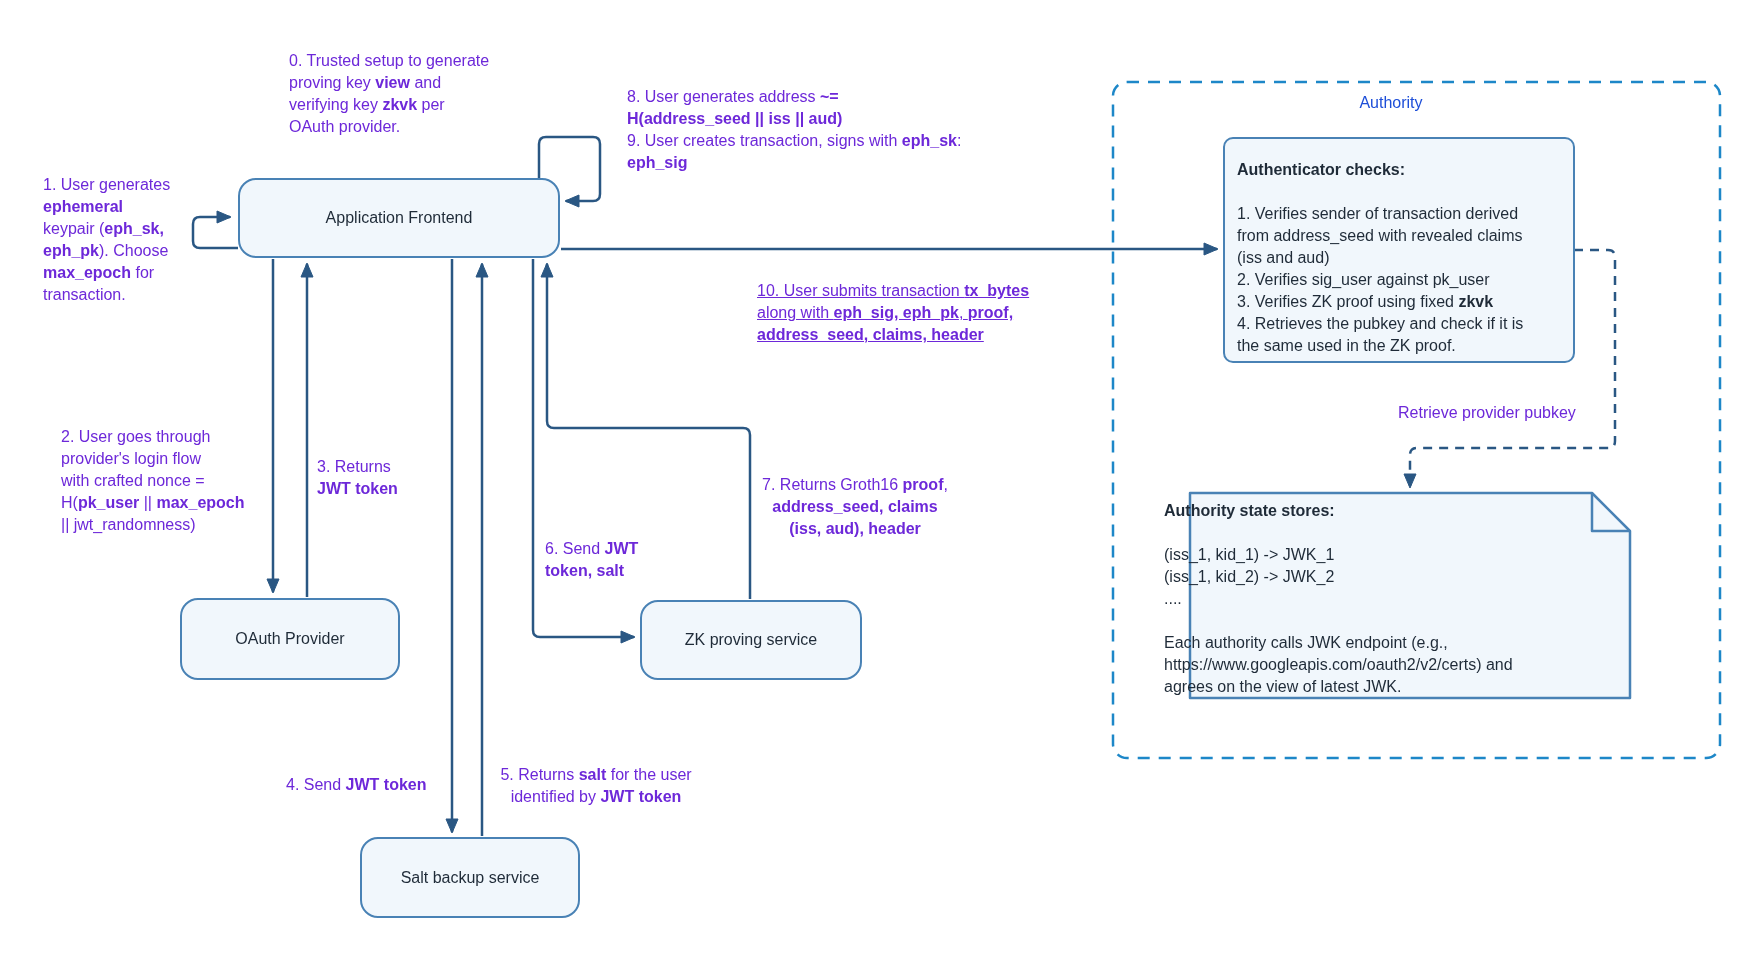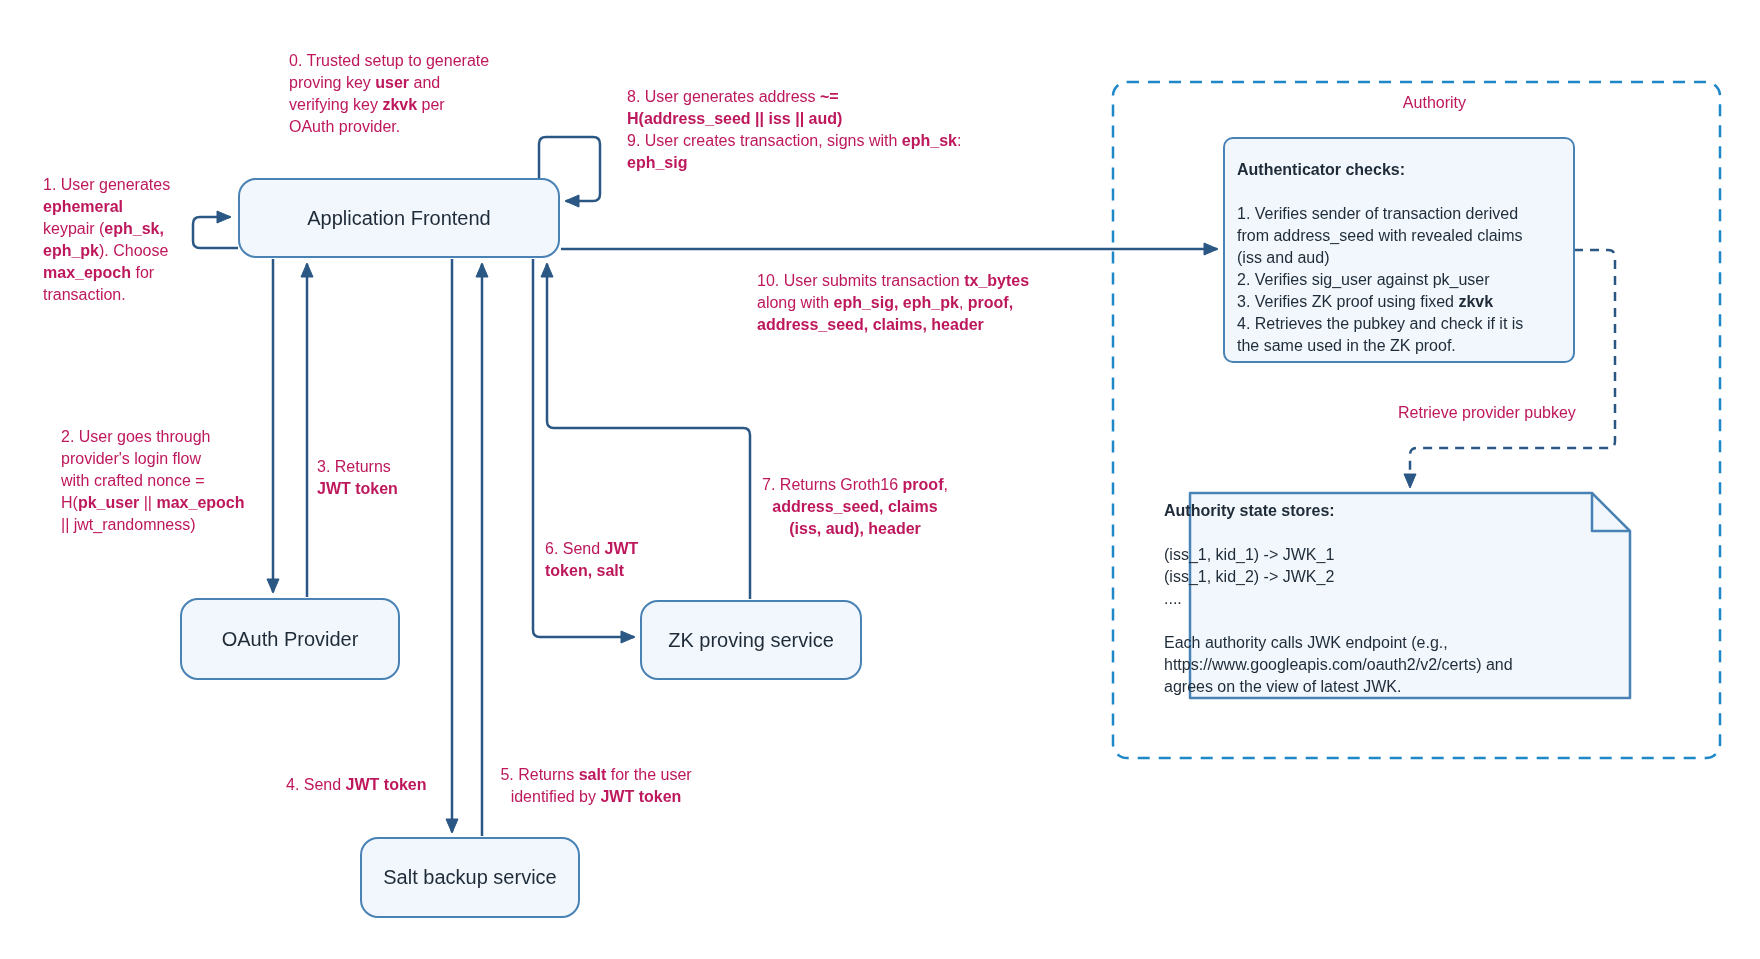--- a/index.html
+++ b/index.html
@@ -1,29 +1,29 @@
 <!DOCTYPE html>
 <html><head>
 <meta charset="utf-8">
 <style>
   html,body{margin:0;padding:0;background:#ffffff;}
   body{font-family:"Liberation Sans","DejaVu Sans",sans-serif;}
   .canvas{position:relative;width:1760px;height:959px;background:#ffffff;overflow:hidden;}
   .layer{position:absolute;left:0;top:0;z-index:1;}
   .node{position:absolute;z-index:2;background:#f1f7fc;border:2.5px solid #4982b5;
         border-radius:18px;display:flex;align-items:center;justify-content:center;
-        font-size:20px;color:#1f2b38;box-sizing:border-box;text-align:center;}
+        font-size:16px;color:#1f2b38;box-sizing:border-box;text-align:center;}
   .panel{position:absolute;z-index:2;background:#f1f7fc;border:2.5px solid #4982b5;
         border-radius:10px;box-sizing:border-box;font-size:16px;line-height:22px;
         color:#1f2b38;padding:20px 12px;white-space:pre-line;}
-  .lbl{position:absolute;z-index:3;font-size:16px;line-height:22px;color:#be185d;
+  .lbl{position:absolute;z-index:3;font-size:16px;line-height:22px;color:#6d28d9;
         white-space:pre-line;}
   .lbl b, .panel b{font-weight:bold;}
   .center{text-align:center;}
-  .accent{color:#be185d;text-align:right;}
+  .accent{color:#1d4ed8;}
   .notetext{position:absolute;z-index:3;font-size:16px;line-height:22px;color:#1f2b38;
         white-space:pre-line;}
 </style>
 </head>
 <body>
 
 <div class="canvas">
 
   <svg class="layer" width="1760" height="959" viewBox="0 0 1760 959">
     <defs>
@@ -78,21 +78,21 @@
 (iss_1, kid_2) -&gt; JWK_2
 ....
 
 Each authority calls JWK endpoint (e.g.,
 https://www.googleapis.com/oauth2/v2/certs) and
 agrees on the view of latest JWK.</div>
 
   <div class="lbl accent center" style="left:1316px;top:92px;width:150px;">Authority</div>
 
   <div class="lbl" style="left:289px;top:50px;width:240px;">0. Trusted setup to generate
-proving key <b>user</b> and
+proving key <b>view</b> and
 verifying key <b>zkvk</b> per
 OAuth provider.</div>
   <div class="lbl" style="left:43px;top:174px;width:190px;">1. User generates
 <b>ephemeral</b>
 keypair (<b>eph_sk,</b>
 <b>eph_pk</b>). Choose
 <b>max_epoch</b> for
 transaction.</div>
   <div class="lbl" style="left:61px;top:426px;width:215px;">2. User goes through
 provider's login flow
@@ -106,18 +106,18 @@
 identified by <b>JWT token</b></div>
   <div class="lbl" style="left:545px;top:538px;width:130px;">6. Send <b>JWT</b>
 <b>token, salt</b></div>
   <div class="lbl center" style="left:752px;top:474px;width:206px;">7. Returns Groth16 <b>proof</b>,
 <b>address_seed, claims</b>
 <b>(iss, aud), header</b></div>
   <div class="lbl" style="left:627px;top:86px;width:430px;">8. User generates address <b>~=</b>
 <b>H(address_seed || iss || aud)</b>
 9. User creates transaction, signs with <b>eph_sk</b>:
 <b>eph_sig</b></div>
-  <div class="lbl" style="left:757px;top:270px;width:330px;">10. User submits transaction <b>tx_bytes</b>
+  <div class="lbl" style="left:757px;top:280px;width:330px;text-decoration:underline;">10. User submits transaction <b>tx_bytes</b>
 along with <b>eph_sig, eph_pk</b>, <b>proof,</b>
 <b>address_seed, claims, header</b></div>
   <div class="lbl" style="left:1398px;top:402px;width:210px;white-space:nowrap;">Retrieve provider pubkey</div>
 
 </div>
 
 </body></html>

